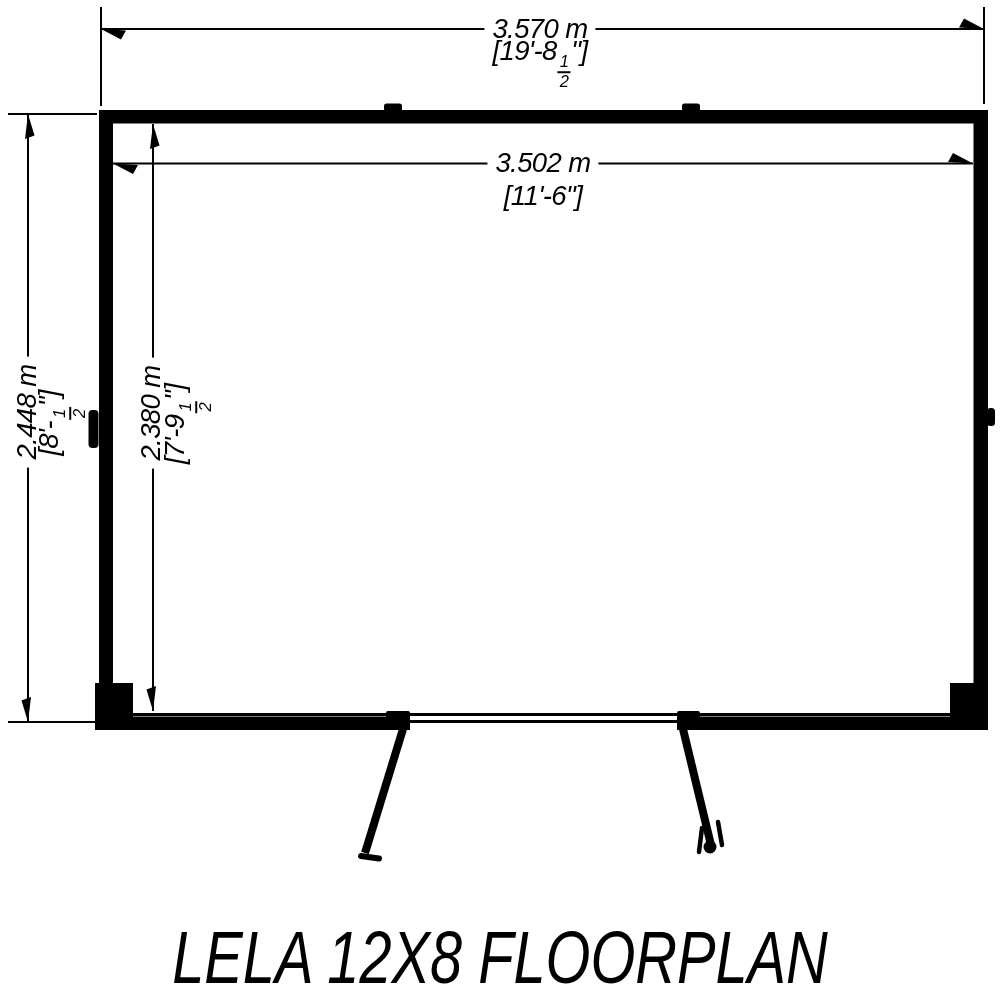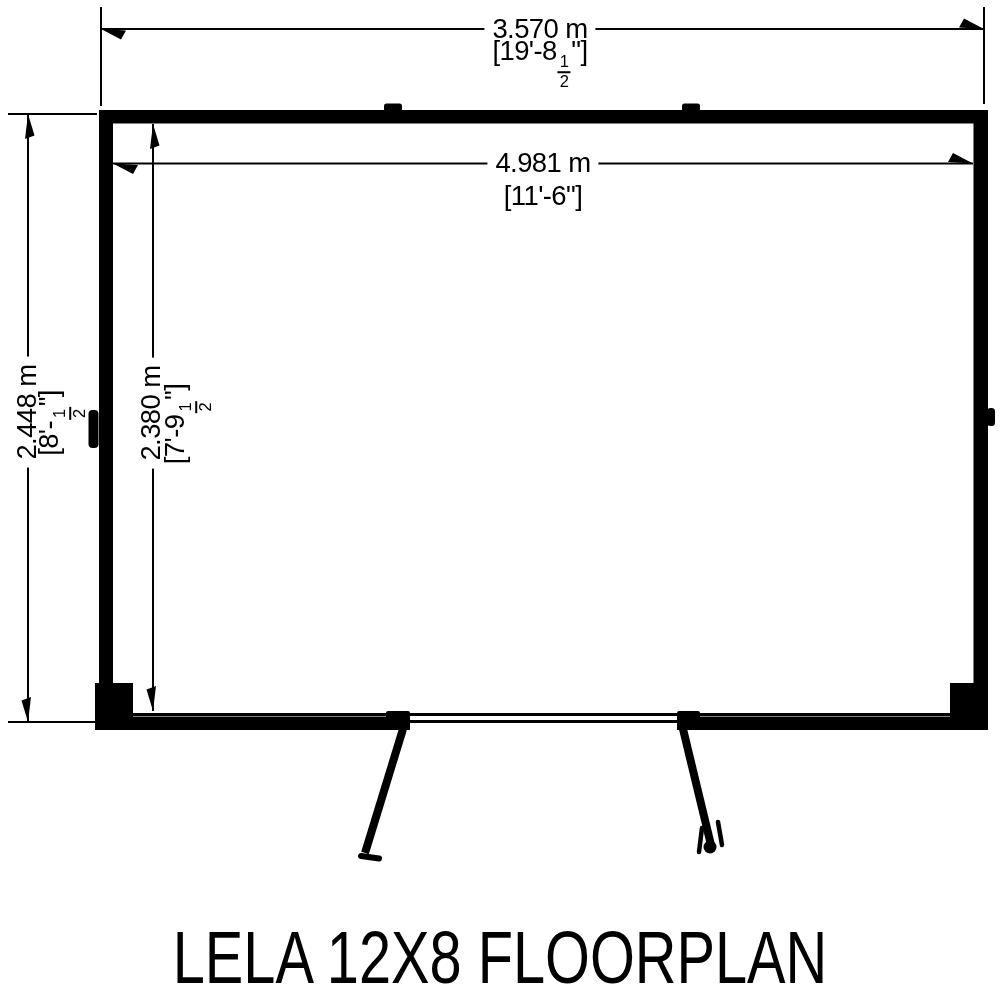--- a/index.html
+++ b/index.html
@@ -1,18 +1,18 @@
 <!DOCTYPE html>
 <html><head>
 <meta charset="utf-8">
 <style>
   html,body { margin:0; padding:0; background:#ffffff; }
   .stage {
     position:relative; width:1000px; height:1000px; background:#ffffff;
-    font-family:"Liberation Sans", sans-serif; color:#000; overflow:hidden;
+    font-family:"Liberation Sans", sans-serif; color:#000; overflow:hidden;font-style:italic;
   }
   .stage svg { position:absolute; left:0; top:0; }
   .lbl {
     position:absolute; white-space:nowrap; line-height:1;
     font-size:27.5px; letter-spacing:-0.6px;
     transform:translate(-50%,-50%);
   }
   .lbl.bg { background:#ffffff; padding:0 8px; }
   .lbl.vert { transform:translate(-50%,-50%) rotate(-90deg); }
   .frac {
@@ -91,21 +91,21 @@
     </g>
   </svg>
 
   <div class="lbl bg" style="left:540px; top:29px;">3.570 m</div>
 
   <div class="lbl" style="left:540px; top:64px;"><span>[19'-8</span><span class="frac">
         <span class="n">1</span>
         <span class="d">2</span>
       </span><span>"]</span></div>
 
-  <div class="lbl bg" style="left:543px; top:163px;">4.981 m</div>
+  <div class="lbl bg" style="left:543px; top:163px;">3.502 m</div>
 
   <div class="lbl" style="left:543px; top:196px;">[11'-6"]</div>
 
   <div class="lbl vert bg" style="left:27px; top:412px;">2.448 m</div>
 
   <div class="lbl vert" style="left:62px; top:423px;"><span>[8'-</span><span class="frac">
         <span class="n">1</span>
         <span class="d">2</span>
       </span><span>"]</span></div>
 

